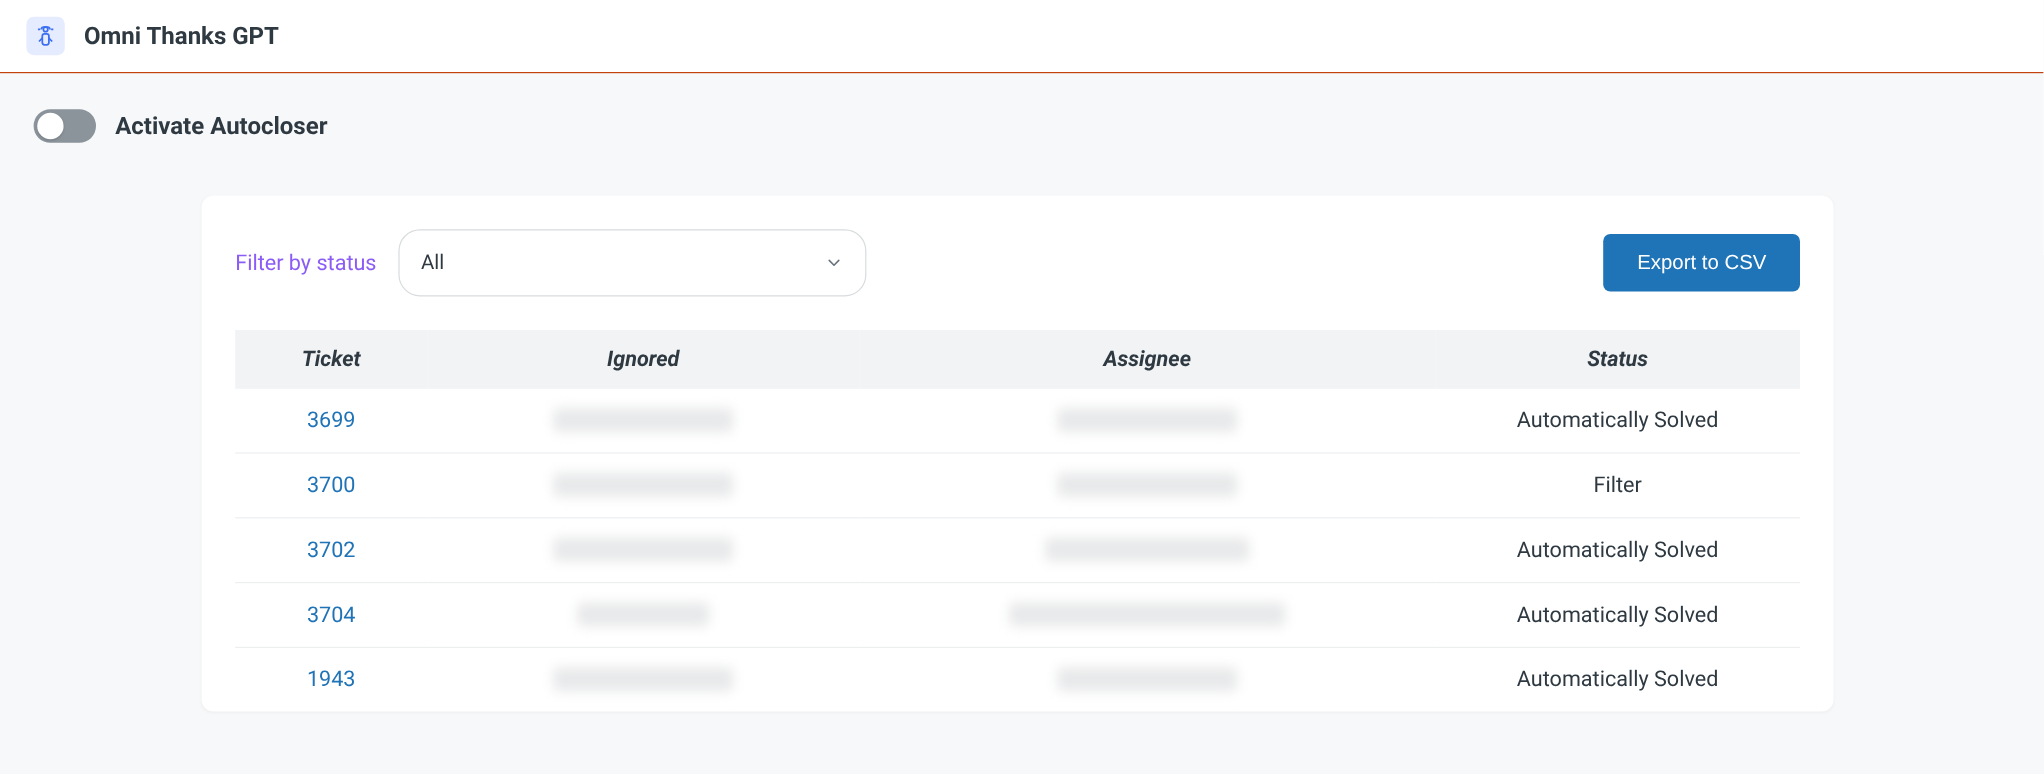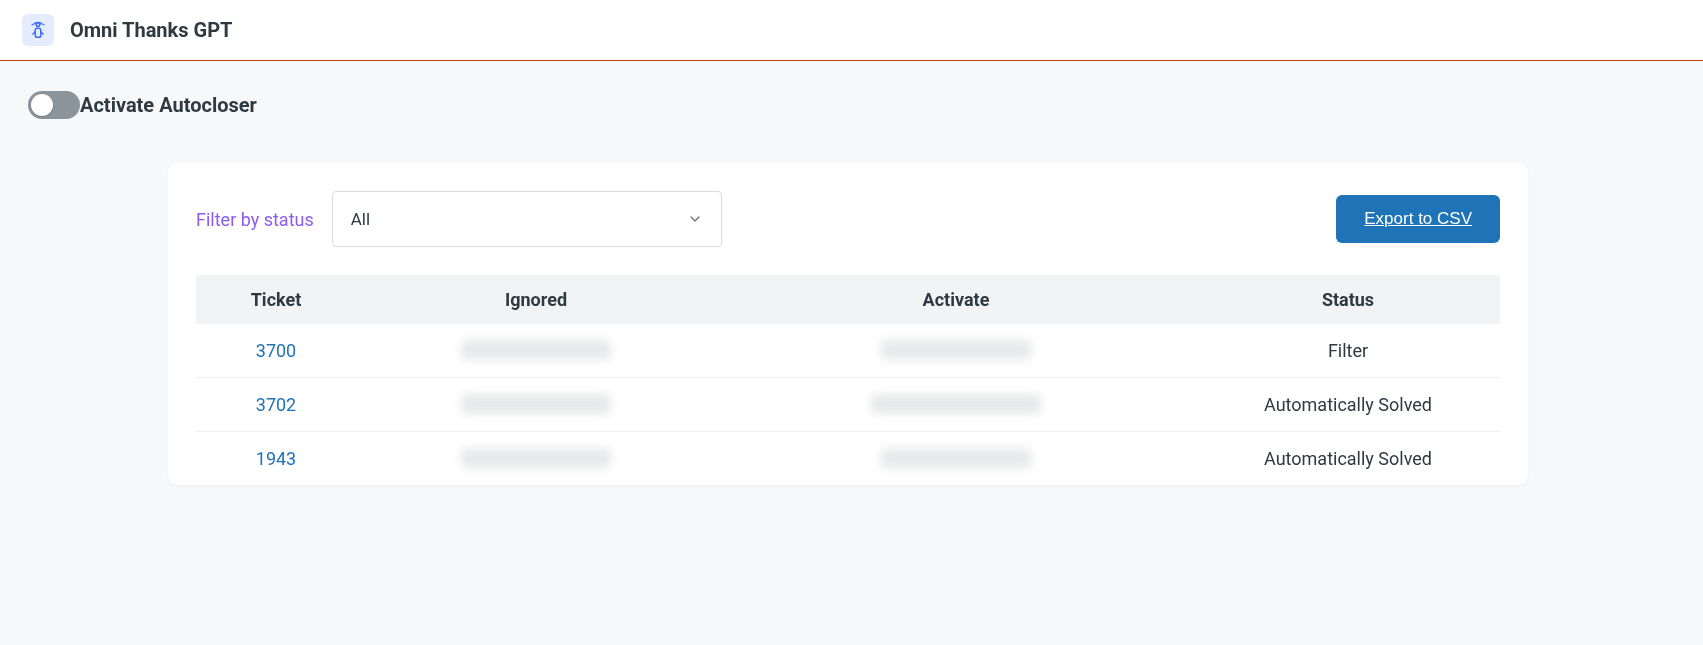--- a/index.html
+++ b/index.html
@@ -33,20 +33,21 @@
     font-size: 20px;
     font-weight: 700;
     color: #2f3941;
   }
   .content {
     padding: 30px 28px 0 28px;
   }
   .toggle-row {
     display: flex;
     align-items: center;
+    gap: 16px;
     margin-bottom: 44px;
   }
   .toggle {
     width: 52px;
     height: 28px;
     background: #8b939b;
     border-radius: 14px;
     position: relative;
     cursor: pointer;
   }
@@ -85,21 +86,21 @@
     gap: 18px;
   }
   .filter-label {
     font-size: 18px;
     color: #8b5cf6;
   }
   .filter-select {
     width: 390px;
     height: 56px;
     border: 1px solid #d8dcde;
-    border-radius: 4px;
+    border-radius: 18px;
     background: #fff;
     display: flex;
     align-items: center;
     justify-content: space-between;
     padding: 0 18px;
     cursor: pointer;
     font-size: 17px;
     color: #2f3941;
   }
   .filter-select .chev {
@@ -109,28 +110,28 @@
   .export-btn {
     background: #1f73b7;
     color: #fff;
     border: none;
     border-radius: 6px;
     height: 48px;
     padding: 0 28px;
     font-size: 17px;
     font-weight: 500;
     cursor: pointer;
-    text-decoration: underline;
   }
   table {
     width: 100%;
     border-collapse: collapse;
   }
   thead tr {
     background: #f1f3f5;
+    font-style: italic;
   }
   thead th {
     text-align: center;
     font-size: 18px;
     font-weight: 700;
     color: #2f3941;
     padding: 14px 8px;
   }
   tbody td {
     text-align: center;
@@ -198,35 +199,47 @@
         </div>
       </div>
       <button class="export-btn">Export to CSV</button>
     </div>
 
     <table>
       <thead>
         <tr>
           <th class="col-ticket">Ticket</th>
           <th class="col-assignee">Ignored</th>
-          <th class="col-requester">Activate</th>
+          <th class="col-requester">Assignee</th>
           <th class="col-status">Status</th>
         </tr>
       </thead>
       <tbody id="tickets-body">
           <tr>
+            <td class="col-ticket"><a class="ticket-link">3699</a></td>
+            <td class="col-assignee"><span class="blur-box" style="width: 150px;">████████</span></td>
+            <td class="col-requester"><span class="blur-box" style="width: 150px;">████████</span></td>
+            <td class="col-status">Automatically Solved</td>
+          </tr>
+          <tr>
             <td class="col-ticket"><a class="ticket-link">3700</a></td>
             <td class="col-assignee"><span class="blur-box" style="width: 150px;">████████</span></td>
             <td class="col-requester"><span class="blur-box" style="width: 150px;">████████</span></td>
             <td class="col-status">Filter</td>
           </tr>
           <tr>
             <td class="col-ticket"><a class="ticket-link">3702</a></td>
             <td class="col-assignee"><span class="blur-box" style="width: 150px;">████████</span></td>
             <td class="col-requester"><span class="blur-box" style="width: 170px;">████████</span></td>
+            <td class="col-status">Automatically Solved</td>
+          </tr>
+          <tr>
+            <td class="col-ticket"><a class="ticket-link">3704</a></td>
+            <td class="col-assignee"><span class="blur-box" style="width: 110px;">████████</span></td>
+            <td class="col-requester"><span class="blur-box" style="width: 230px;">████████</span></td>
             <td class="col-status">Automatically Solved</td>
           </tr>
           <tr>
             <td class="col-ticket"><a class="ticket-link">1943</a></td>
             <td class="col-assignee"><span class="blur-box" style="width: 150px;">████████</span></td>
             <td class="col-requester"><span class="blur-box" style="width: 150px;">████████</span></td>
             <td class="col-status">Automatically Solved</td>
           </tr>
         </tbody>
     </table>

